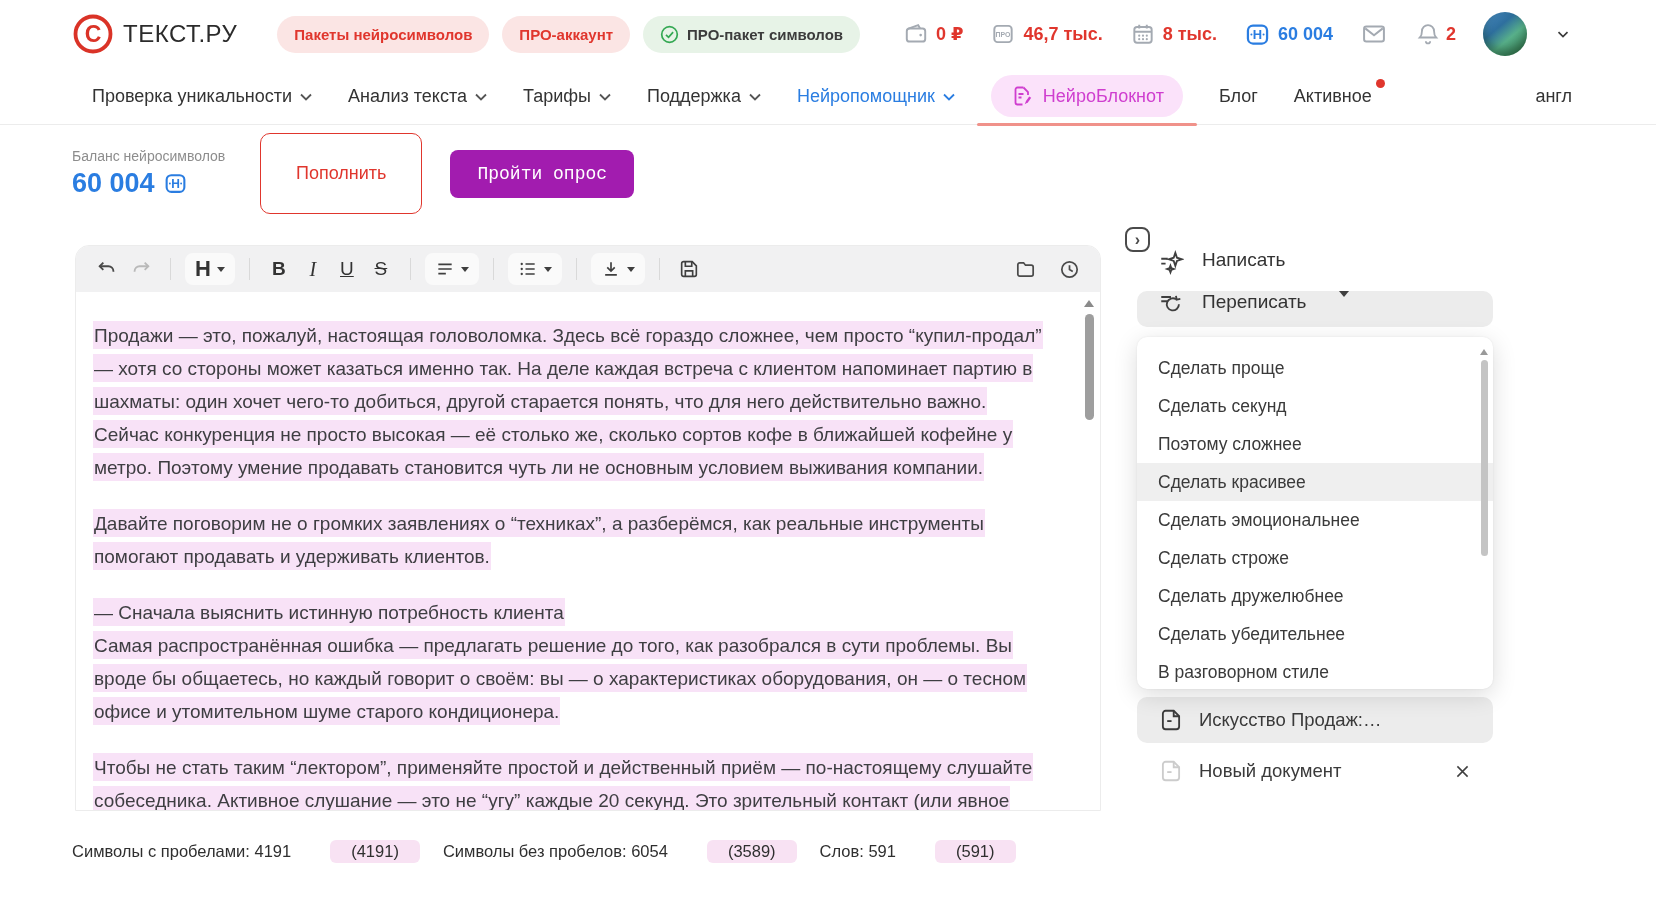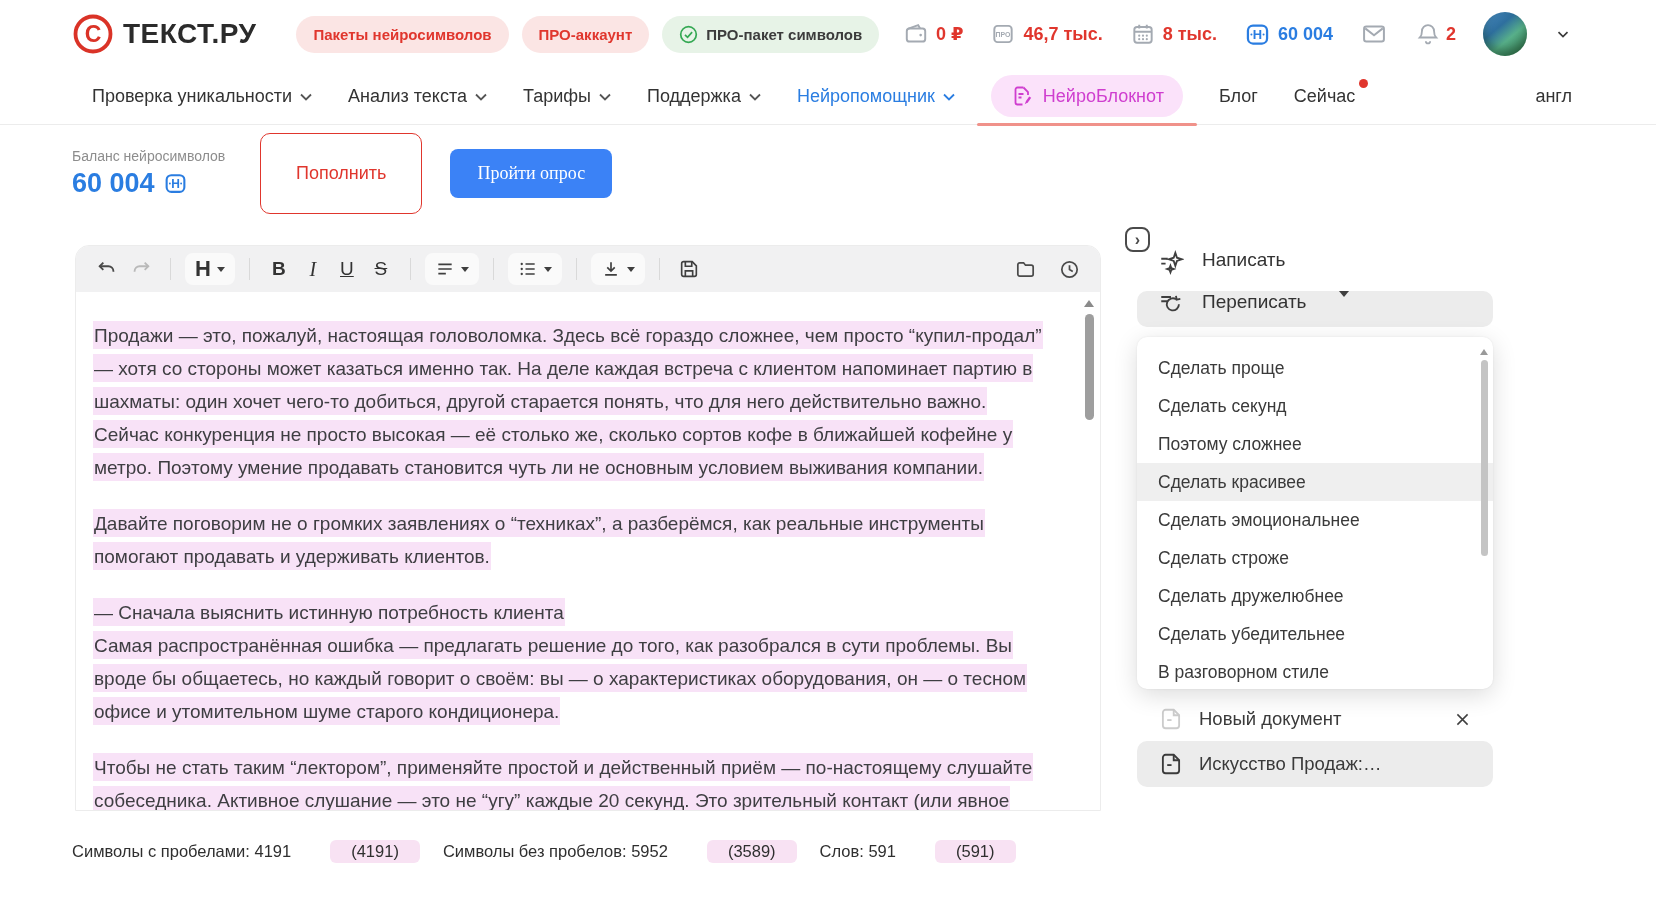--- a/index.html
+++ b/index.html
@@ -4,21 +4,21 @@
 <style>
   * { margin:0; padding:0; box-sizing:border-box; }
   html,body { width:1656px; height:921px; background:#fff; overflow:hidden;
     font-family:"Liberation Sans","DejaVu Sans",sans-serif; color:#2f2f2f; }
   .app { position:relative; width:1656px; height:921px; }
 
   
   .topbar { position:absolute; top:0; left:0; width:100%; height:68px;
     display:flex; align-items:center; padding:0 84px 0 72px; background:#fff; }
   .logo { display:flex; align-items:center; gap:9px; }
-  .logo-text { font-size:28px; font-weight:700; letter-spacing:.5px; color:#2b2b2b; }
+  .logo-text { font-size:24px; font-weight:400; letter-spacing:.5px; color:#2b2b2b; }
   .badges { display:flex; gap:13px; margin-left:40px; }
   .pill { display:flex; align-items:center; gap:8px; padding:9px 17px; border-radius:19px;
     font-size:15px; font-weight:bold; white-space:nowrap; }
   .pill.pink { background:#fbe5e4; color:#e0362d; }
   .pill.green { background:#e7f3e7; color:#3c3c3c; }
   .spacer { flex:1; }
   .counters { display:flex; align-items:center; gap:27px; }
   .counter { display:flex; align-items:center; gap:7px; font-size:18px; font-weight:bold; }
   .counter.red { color:#e0362d; }
   .counter.blue { color:#2a7de1; }
@@ -47,23 +47,23 @@
 
   
   .balance-row { position:absolute; left:72px; top:133px; display:flex; align-items:center; }
   .balance-block { width:188px; }
   .balance-label { font-size:14px; color:#8d8d8d; margin-bottom:4px; }
   .balance-value { display:flex; align-items:center; gap:8px;
     font-size:27px; font-weight:bold; color:#2a7de1; }
   .btn-topup { border:1.5px solid #e0362d; color:#e0362d; background:#fff; font-size:18px;
     padding:29px 35px; border-radius:10px; cursor:pointer;
     font-family:"Liberation Sans",sans-serif; }
-  .btn-survey { margin-left:28px; border:none; background:#3b82f6; color:#fff; font-size:18px;
+  .btn-survey { margin-left:28px; border:none; background:#a21caf; color:#fff; font-size:18px;
     padding:14px 27px; border-radius:8px; cursor:pointer;
-    font-family:Liberation Serif, serif; }
+    font-family:Liberation Mono, monospace; }
 
   
   .editor-card { position:absolute; left:75px; top:245px; width:1026px; height:566px;
     border:1px solid #ececec; border-radius:14px 14px 0 0; background:#fff; }
   .ed-toolbar { height:46px; background:#f1f1f2; border-radius:13px 13px 0 0;
     display:flex; align-items:center; padding:0 16px; gap:4px; }
   .tbtn { height:32px; min-width:30px; display:flex; align-items:center; justify-content:center;
     gap:6px; border-radius:8px; cursor:pointer; color:#3f3f3f; }
   .tbtn.pillbg { background:#fafafa; padding:0 10px; }
   .tdiv { width:1px; height:22px; background:#d9d9d9; margin:0 10px; }
@@ -279,21 +279,21 @@
           <path d="M8.5 10 h5 M8.5 13.5 h3"></path>
           <path d="M14.8 20.3 l1.2-3.4 3.2-4.5 2 1.4 -3.2 4.5 -3.2 2 z" fill="#cf3ecf" stroke="none"></path>
         </svg>
       </span>
       <span>НейроБлокнот</span>
     </div>
     <div class="nav-item">
       <span>Блог</span>
     </div>
     <div class="nav-item nav-news">
-      <span>Сейчас</span>
+      <span>Активное</span>
       <span class="dot"></span>
     </div>
     <div class="nav-item nav-lang">
       <span>англ</span>
     </div>
   </nav>
 
   <section class="balance-row">
     <div class="balance-block">
       <div class="balance-label">Баланс нейросимволов</div>
@@ -457,56 +457,56 @@
         <div class="dd-item">Сделать дружелюбнее</div>
         <div class="dd-item">Сделать убедительнее</div>
         <div class="dd-item">В разговорном стиле</div>
         <div class="dd-scroll">
           <div class="dd-up"></div>
           <div class="dd-thumb"></div>
         </div>
       </div>
 
       <div class="docs">
+        <div class="doc-row active">
+          <span>
+            <svg width="26" height="26" viewBox="0 0 24 24" fill="none" stroke="#3b3b3b" stroke-width="1.7">
+              <path d="M14.5 3.5 H7 a2.5 2.5 0 0 0 -2.5 2.5 v12 a2.5 2.5 0 0 0 2.5 2.5 h10 a2.5 2.5 0 0 0 2.5 -2.5 V8.5 Z"></path>
+              <path d="M14.5 3.5 V8.5 H19.5"></path>
+              <path d="M8.5 13 h4"></path>
+            </svg>
+          </span>
+          <span>Искусство Продаж:…</span>
+        </div>
         <div class="doc-row plain">
           <span>
             <svg width="26" height="26" viewBox="0 0 24 24" fill="none" stroke="#cccccc" stroke-width="1.7">
               <path d="M14.5 3.5 H7 a2.5 2.5 0 0 0 -2.5 2.5 v12 a2.5 2.5 0 0 0 2.5 2.5 h10 a2.5 2.5 0 0 0 2.5 -2.5 V8.5 Z"></path>
               <path d="M14.5 3.5 V8.5 H19.5"></path>
               <path d="M8.5 13 h4"></path>
             </svg>
           </span>
           <span>Новый документ</span>
           <span class="doc-close">
             <svg width="17" height="17" viewBox="0 0 20 20" fill="none" stroke="#3f3f3f" stroke-width="1.8">
               <path d="M4 4 L16 16 M16 4 L4 16"></path>
             </svg>
           </span>
         </div>
-        <div class="doc-row active">
-          <span>
-            <svg width="26" height="26" viewBox="0 0 24 24" fill="none" stroke="#3b3b3b" stroke-width="1.7">
-              <path d="M14.5 3.5 H7 a2.5 2.5 0 0 0 -2.5 2.5 v12 a2.5 2.5 0 0 0 2.5 2.5 h10 a2.5 2.5 0 0 0 2.5 -2.5 V8.5 Z"></path>
-              <path d="M14.5 3.5 V8.5 H19.5"></path>
-              <path d="M8.5 13 h4"></path>
-            </svg>
-          </span>
-          <span>Искусство Продаж:…</span>
-        </div>
       </div>
     </div>
   </aside>
 
   <footer class="statusbar">
     <div class="stat">
       <span>Символы с пробелами: 4191</span>
       <span class="stat-badge">(4191)</span>
     </div>
     <div class="stat">
-      <span>Символы без пробелов: 5952</span>
+      <span>Символы без пробелов: 6054</span>
       <span class="stat-badge">(3589)</span>
     </div>
     <div class="stat">
       <span>Слов: 591</span>
       <span class="stat-badge">(591)</span>
     </div>
   </footer>
 
 </div>
 

